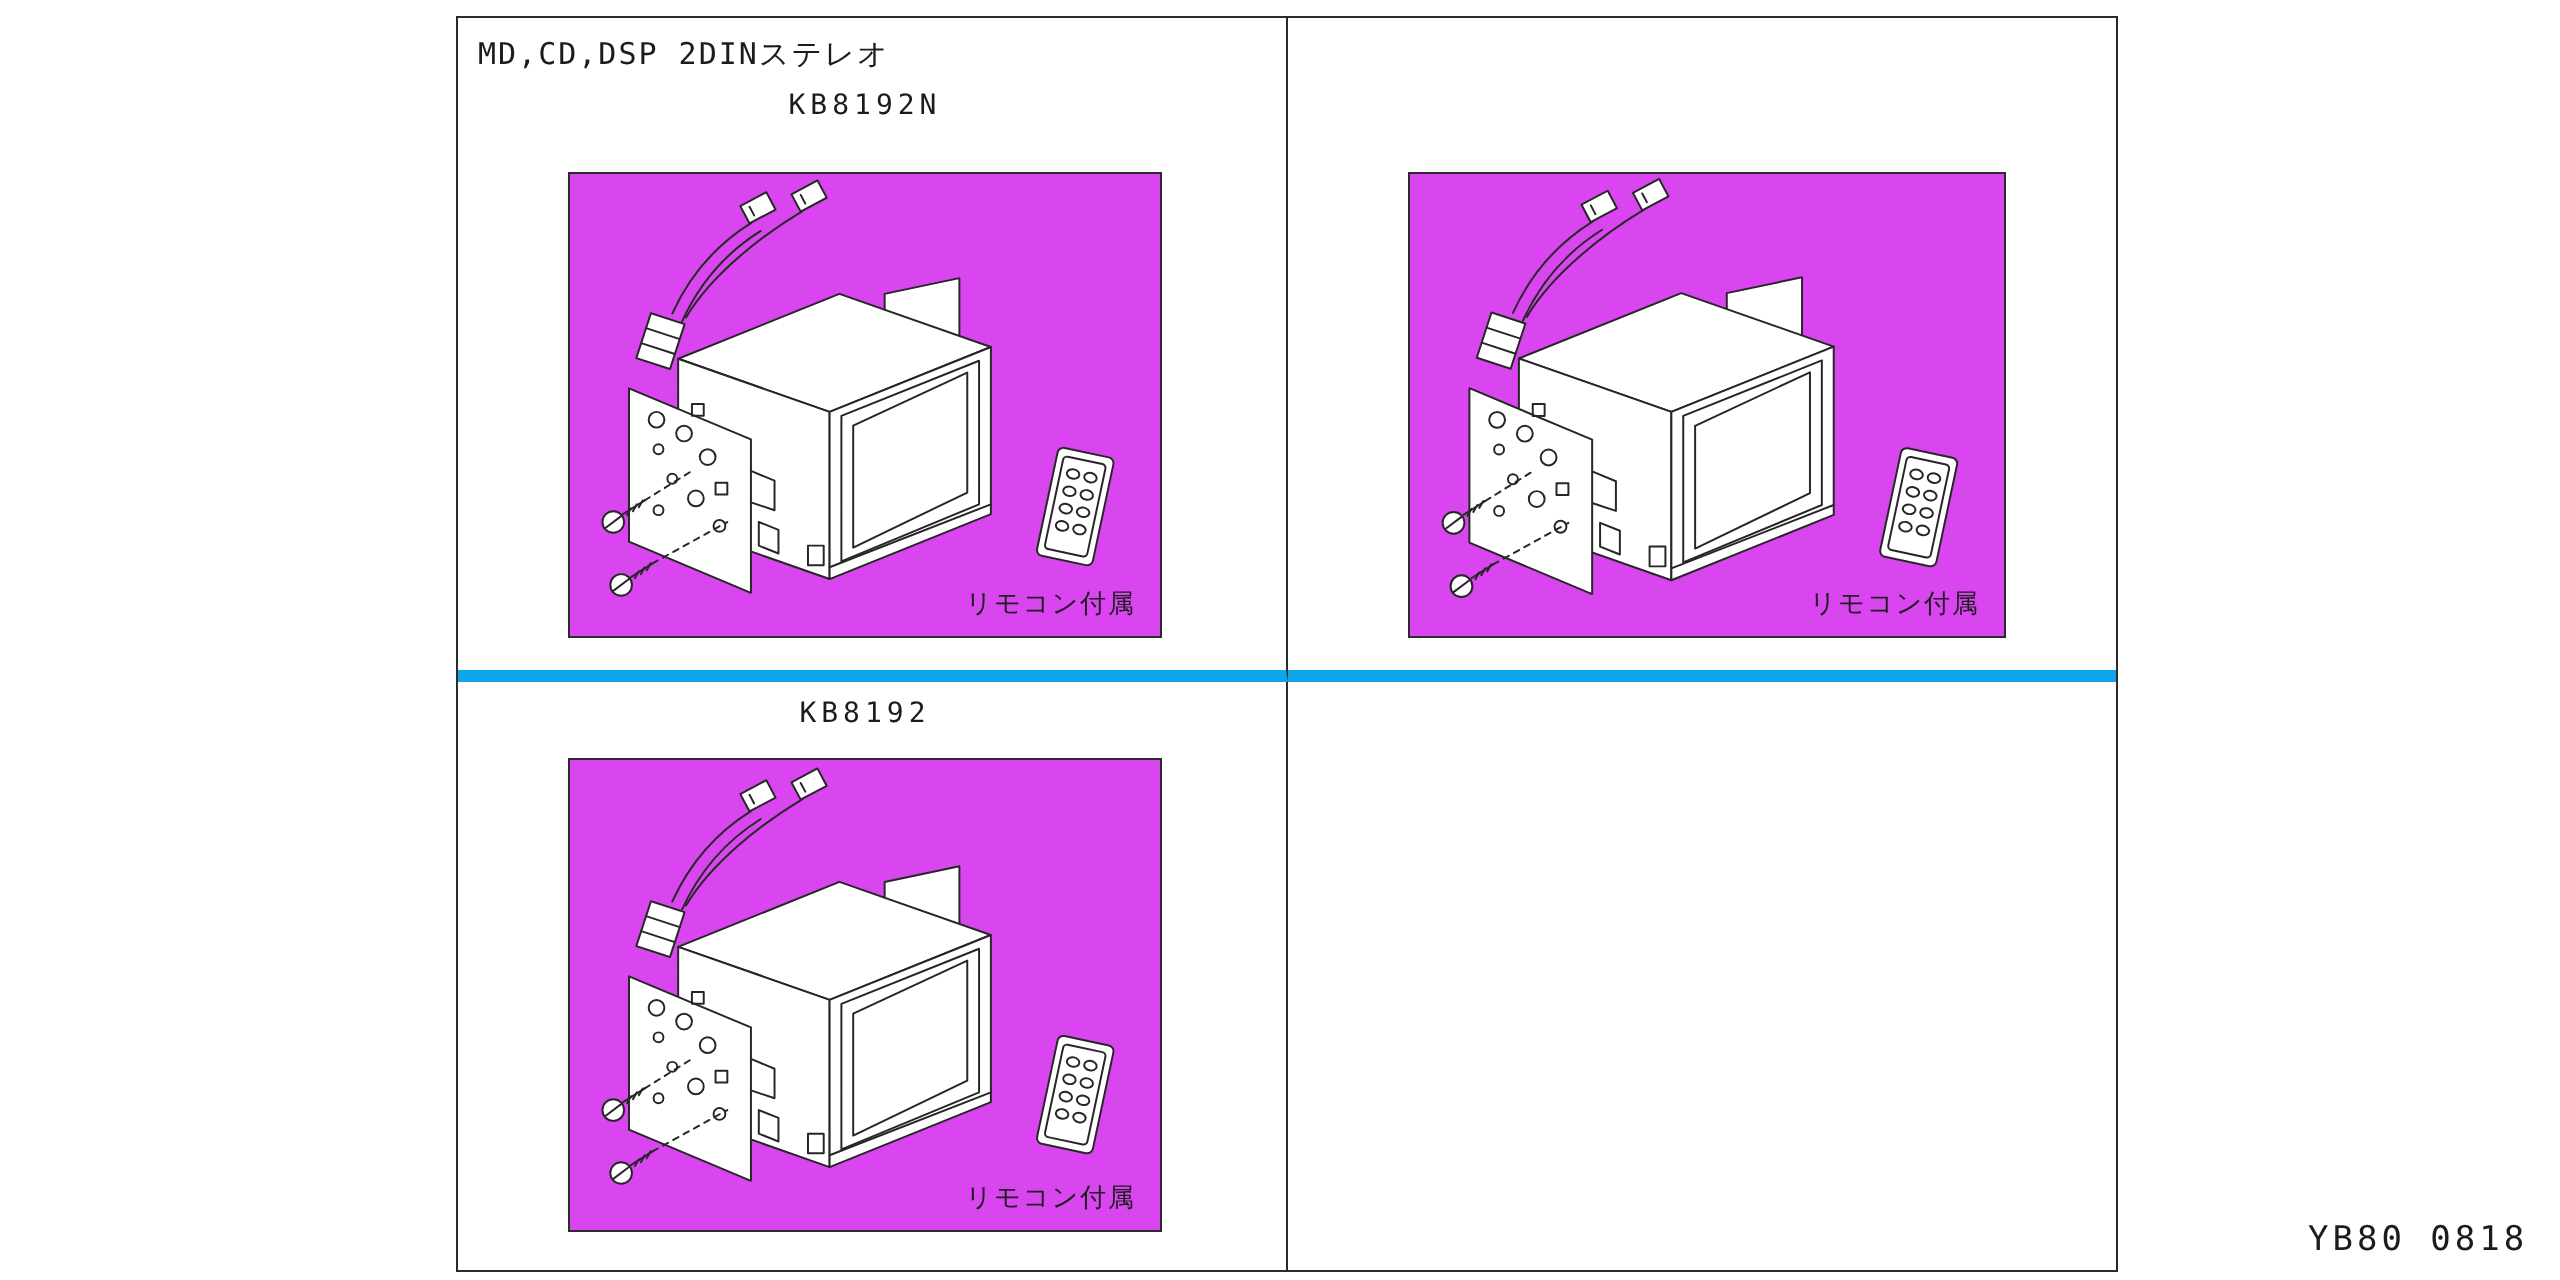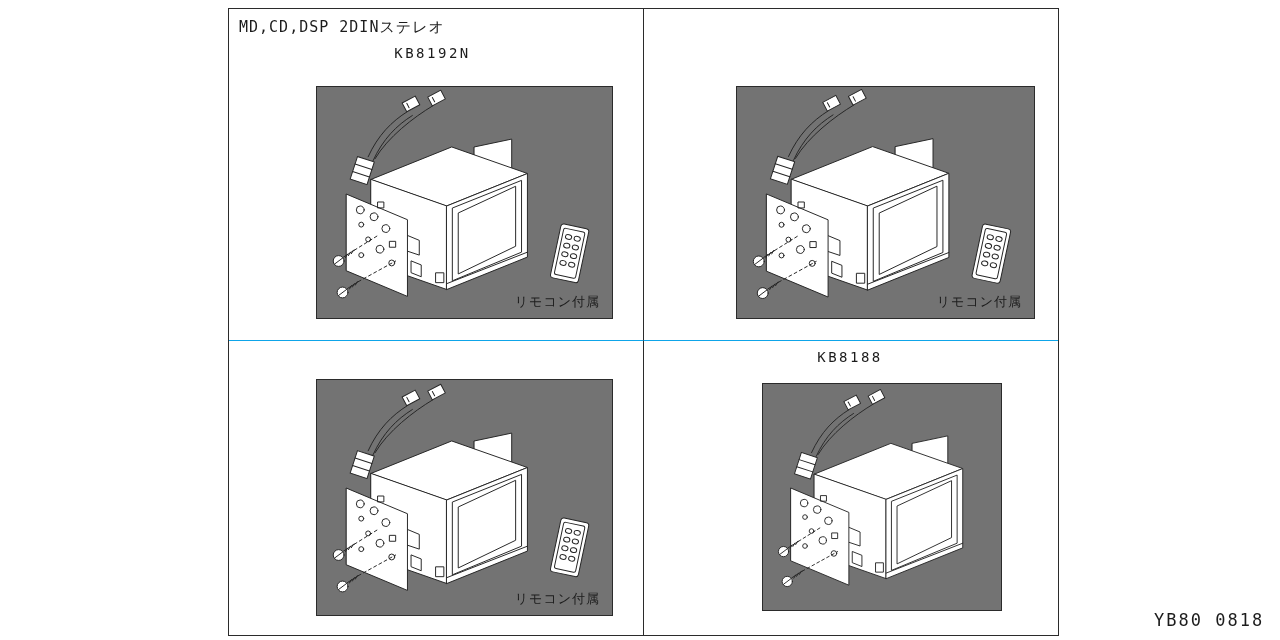--- a/index.html
+++ b/index.html
@@ -10,36 +10,36 @@
     color:#1c1c1c;
   }
   .grid {
     position:absolute; left:228px; top:8px; width:831px; height:628px;
     border:1px solid #2b2b2b;
     display:grid;
     grid-template-columns:415px 1fr;
     grid-template-rows:332px 1fr;
   }
   .cell { position:relative; background:#fff; }
-  .cell.c0, .cell.c1 { border-bottom:1px solid #0ea5e9; }
+  .cell.c0, .cell.c1 { border-bottom:6px solid #0ea5e9; }
   .cell.c0, .cell.c2 { border-right:1px solid #2b2b2b; }
   .desc {
     position:absolute; top:9px; left:10px;
     font-size:15px; letter-spacing:1px; white-space:pre;
   }
   .part {
     position:absolute; text-align:center;
     font-size:14px; letter-spacing:2.5px;
   }
   .c0 .part { top:36px; left:55px;  width:297px; }
   .c1 .part { top:36px; left:60px;  width:299px; }
   .c2 .part { top:8px;  left:55px;  width:297px; }
   .c3 .part { top:8px;  left:86px;  width:240px; }
   .ibox {
-    position:absolute; border:1px solid #2b2b2b; background:#737373;margin-left:32px;
+    position:absolute; border:1px solid #2b2b2b; background:#d946ef;
   }
   .c0 .ibox { left:55px; top:77px; width:297px; height:233px; }
   .c1 .ibox { left:60px; top:77px; width:299px; height:233px; }
   .c2 .ibox { left:55px; top:38px; width:297px; height:237px; }
   .c3 .ibox { left:86px; top:42px; width:240px; height:228px; }
   .ibox svg.illus { position:absolute; left:0; top:0; width:100%; height:100%; display:block; }
   .rnote {
     position:absolute; right:12px; bottom:7px;
     font-size:13px; letter-spacing:1px;
   }
@@ -156,35 +156,26 @@
       <svg class="illus" viewBox="0 0 300 233" preserveAspectRatio="xMidYMid meet">
         <use href="#g-stereo"></use>
           <use href="#g-remote"></use>
       </svg>
       <div class="rnote">リモコン付属</div>
     </div>
   </div>
 
   <div class="cell c2">
     <div class="desc"></div>
+    <div class="part">KB8192</div>
     <div class="ibox">
       <svg class="illus" viewBox="0 0 300 235" preserveAspectRatio="xMidYMid meet">
         <use href="#g-stereo"></use>
           <use href="#g-remote"></use>
       </svg>
       <div class="rnote">リモコン付属</div>
     </div>
   </div>
 
-  <div class="cell c3">
-    <div class="desc"></div>
-    <div class="part">KB8188</div>
-    <div class="ibox">
-      <svg class="illus" viewBox="0 0 255 235" preserveAspectRatio="xMidYMid meet">
-        <use href="#g-stereo"></use>
-      </svg>
-      <div class="rnote"></div>
-    </div>
-  </div>
 
 </div>
 
 <div class="footer">YB80 0818</div>
 
 </body></html>

